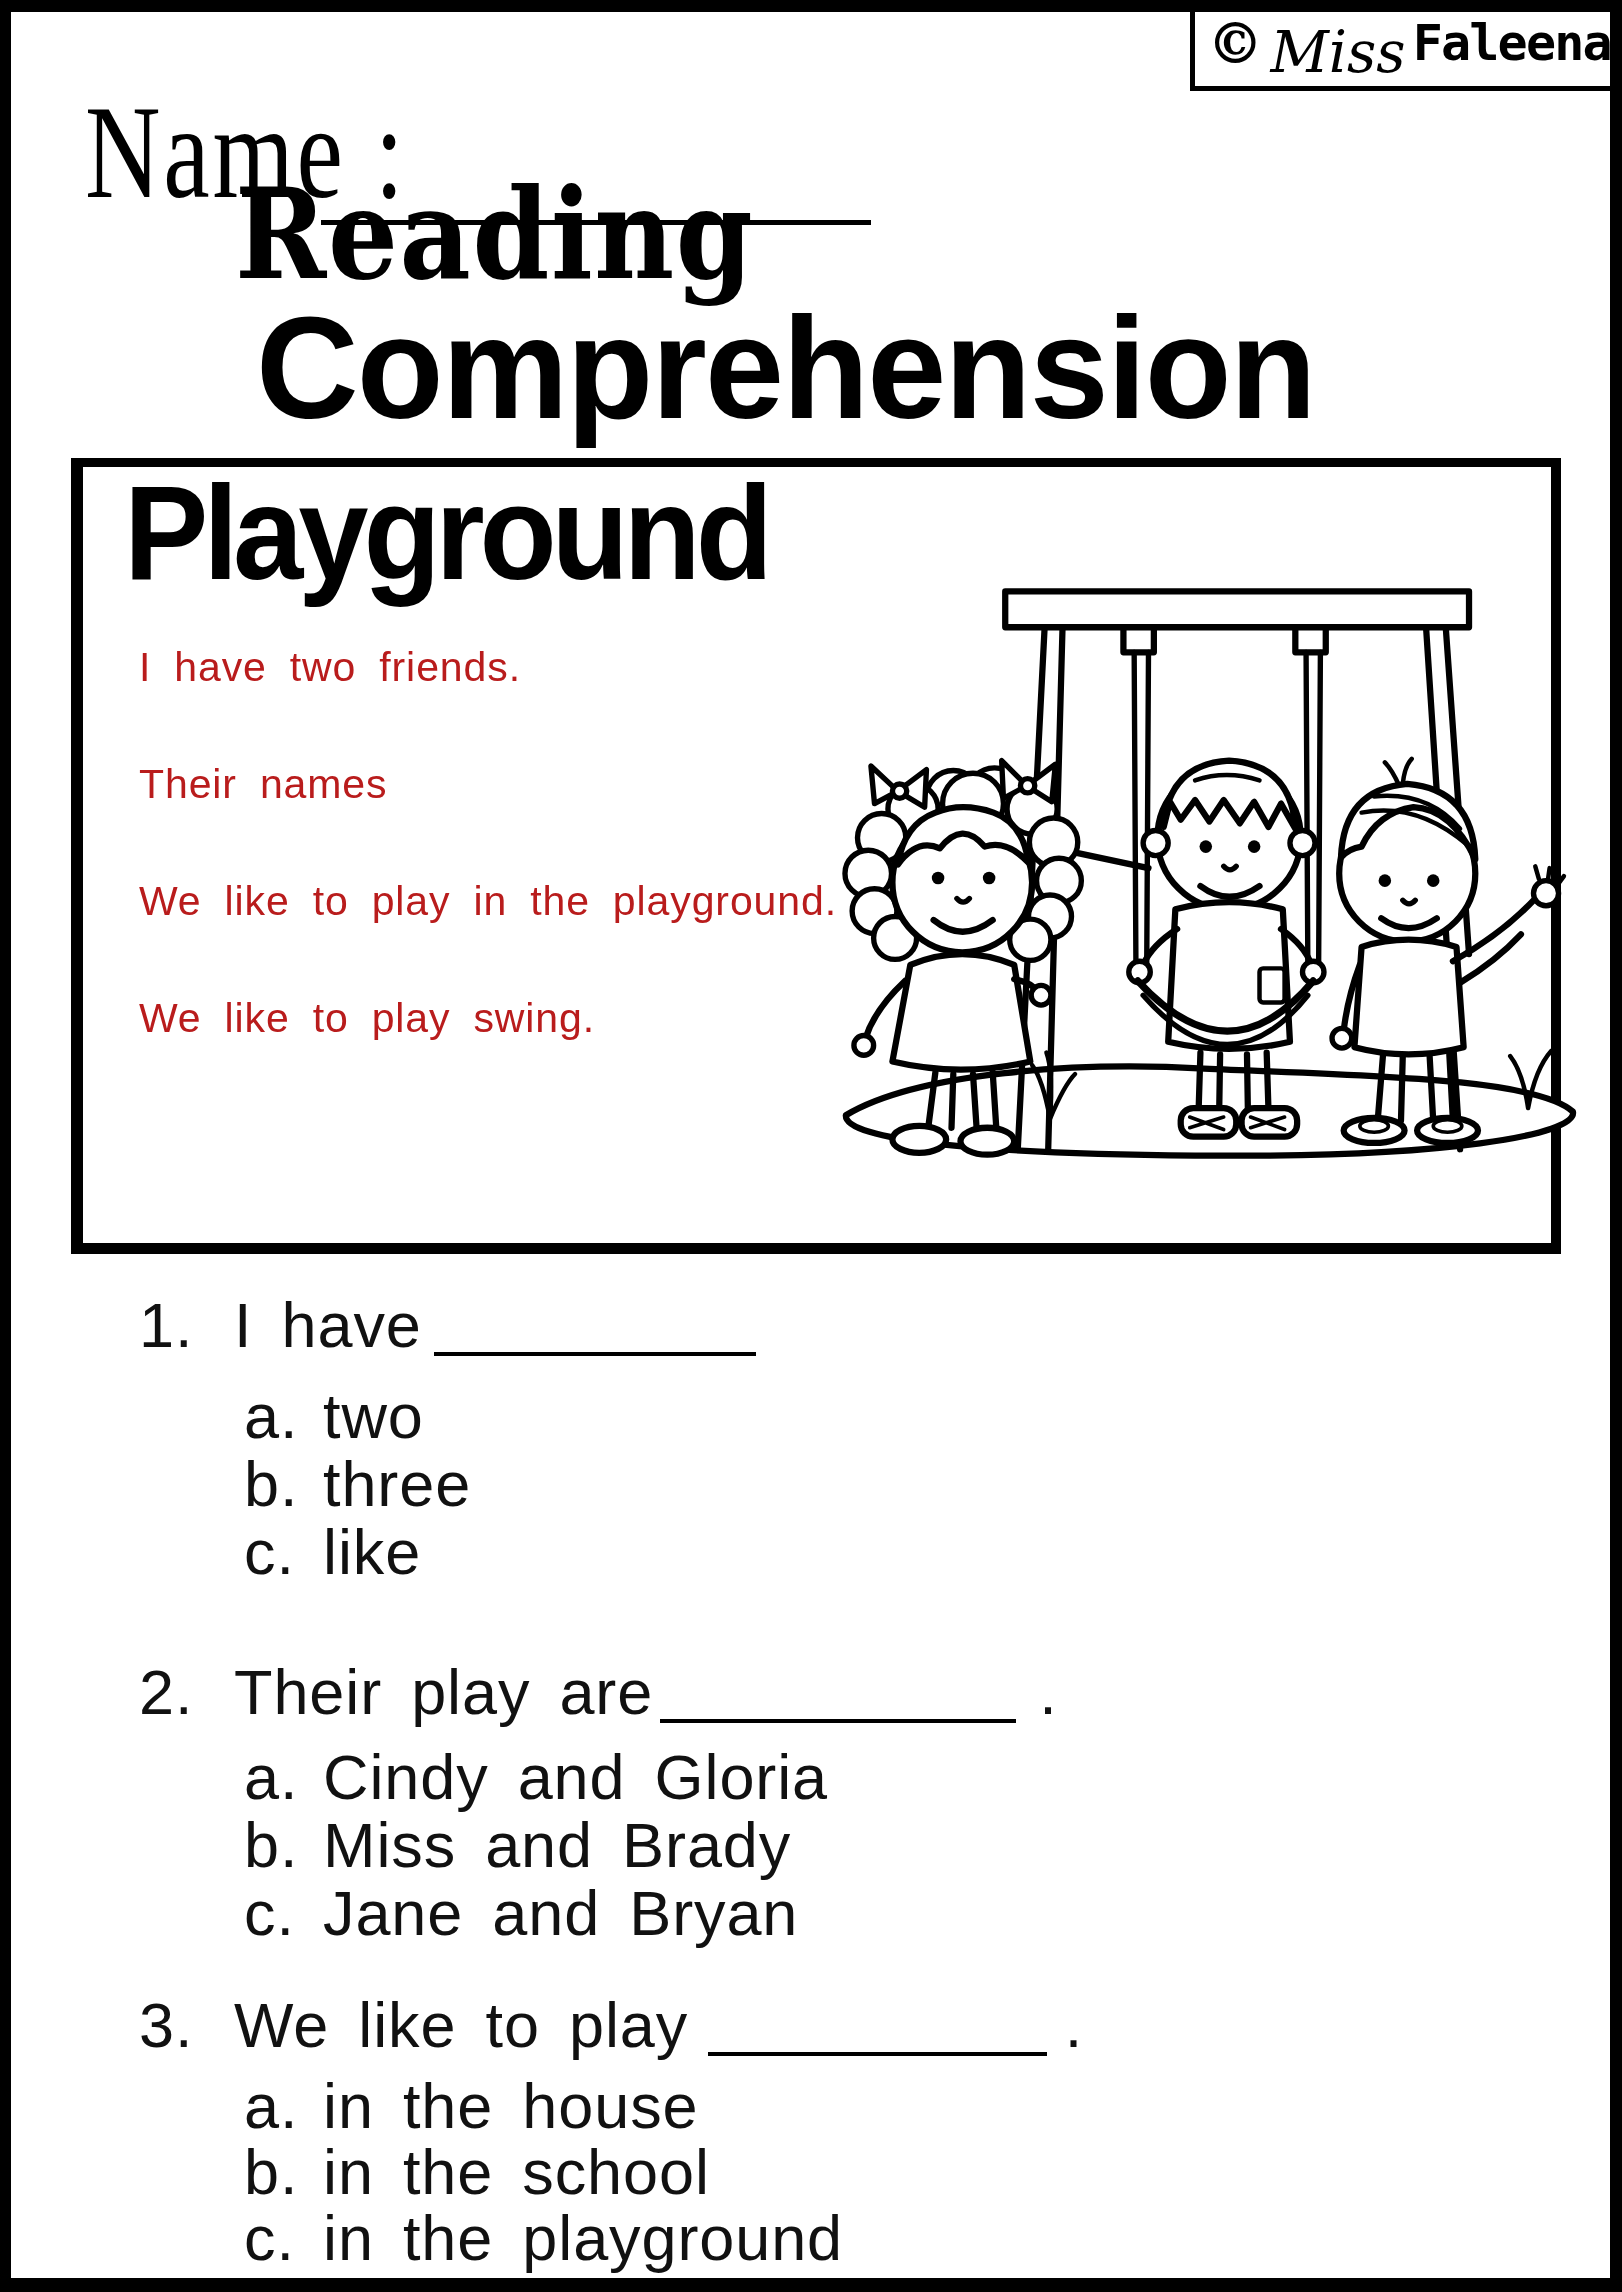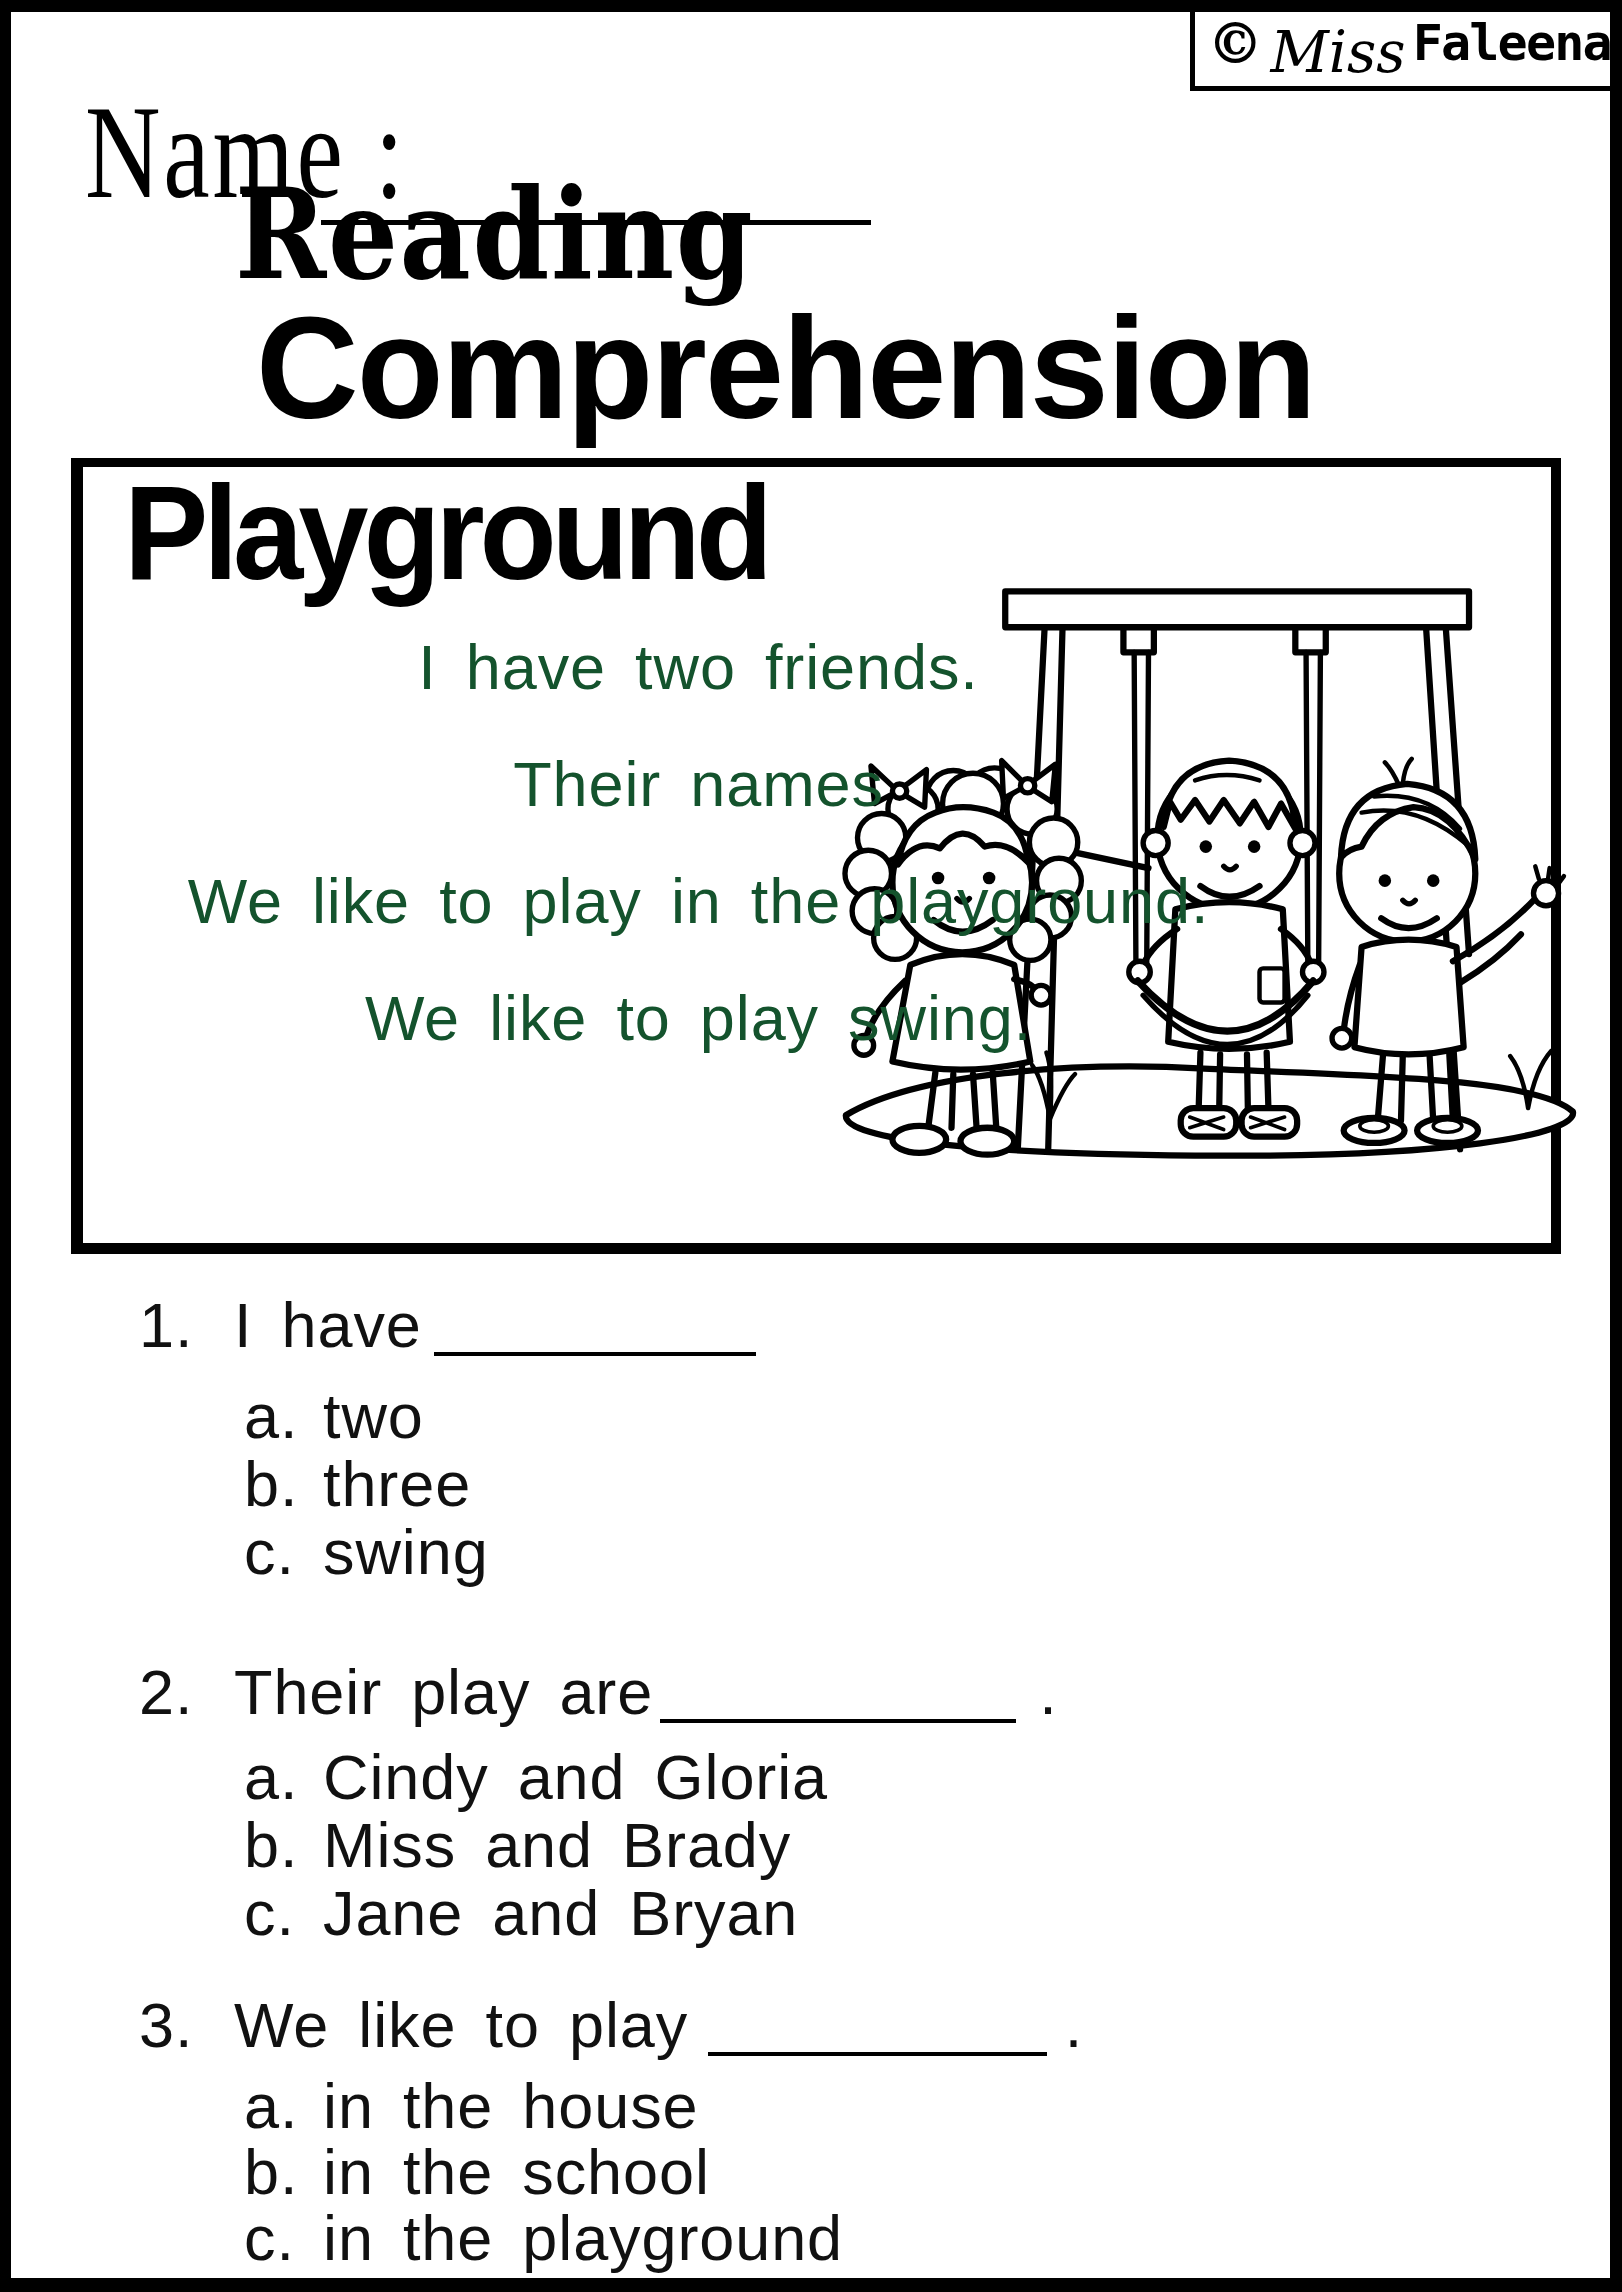--- a/index.html
+++ b/index.html
@@ -55,22 +55,22 @@
     border:9px solid #000; border-left-width:12.5px; border-bottom-width:11.6px; border-right-width:10.7px;
     z-index:1;
   }
   .passage-title{
     position:absolute; left:124px; top:467px;
     font-weight:bold; font-size:133px; line-height:1; letter-spacing:-5.4px;
     transform:scaleX(.95); transform-origin:left top; white-space:nowrap; z-index:2;
   }
   .passage-text{
     position:absolute; left:139px; top:609px; width:1119px; z-index:3;
-    font-size:63px; line-height:117px; letter-spacing:0.9px; word-spacing:10.7px;
-    color:#14532d; white-space:nowrap;text-align:center;
+    font-size:41px; line-height:117px; letter-spacing:0.9px; word-spacing:10.7px;
+    color:#b91c1c; white-space:nowrap;
   }
 
   
   .illustration{position:absolute; left:819px; top:578px; z-index:2;}
 
   
   .q{position:absolute; left:139px; font-size:63px; letter-spacing:0.9px; word-spacing:10.7px; color:#111; z-index:3; white-space:nowrap;}
   .q1{top:1290px;} .q2{top:1657px;} .q3{top:1990px;}
   .q-line{display:flex; align-items:baseline; line-height:70px;}
   .q-num{display:inline-block; width:95px;}
@@ -253,21 +253,21 @@
       <div class="opt">
         <span class="opt-letter">a.</span>
         <span>two</span>
       </div>
       <div class="opt">
         <span class="opt-letter">b.</span>
         <span>three</span>
       </div>
       <div class="opt">
         <span class="opt-letter">c.</span>
-        <span>swing</span>
+        <span>like</span>
       </div>
     </div>
   </div>
 
   <div class="q q2">
     <div class="q-line">
       <span class="q-num">2.</span>
       <span>Their play are</span>
       <span class="blank blank-q2"></span>
       <span>.</span>

